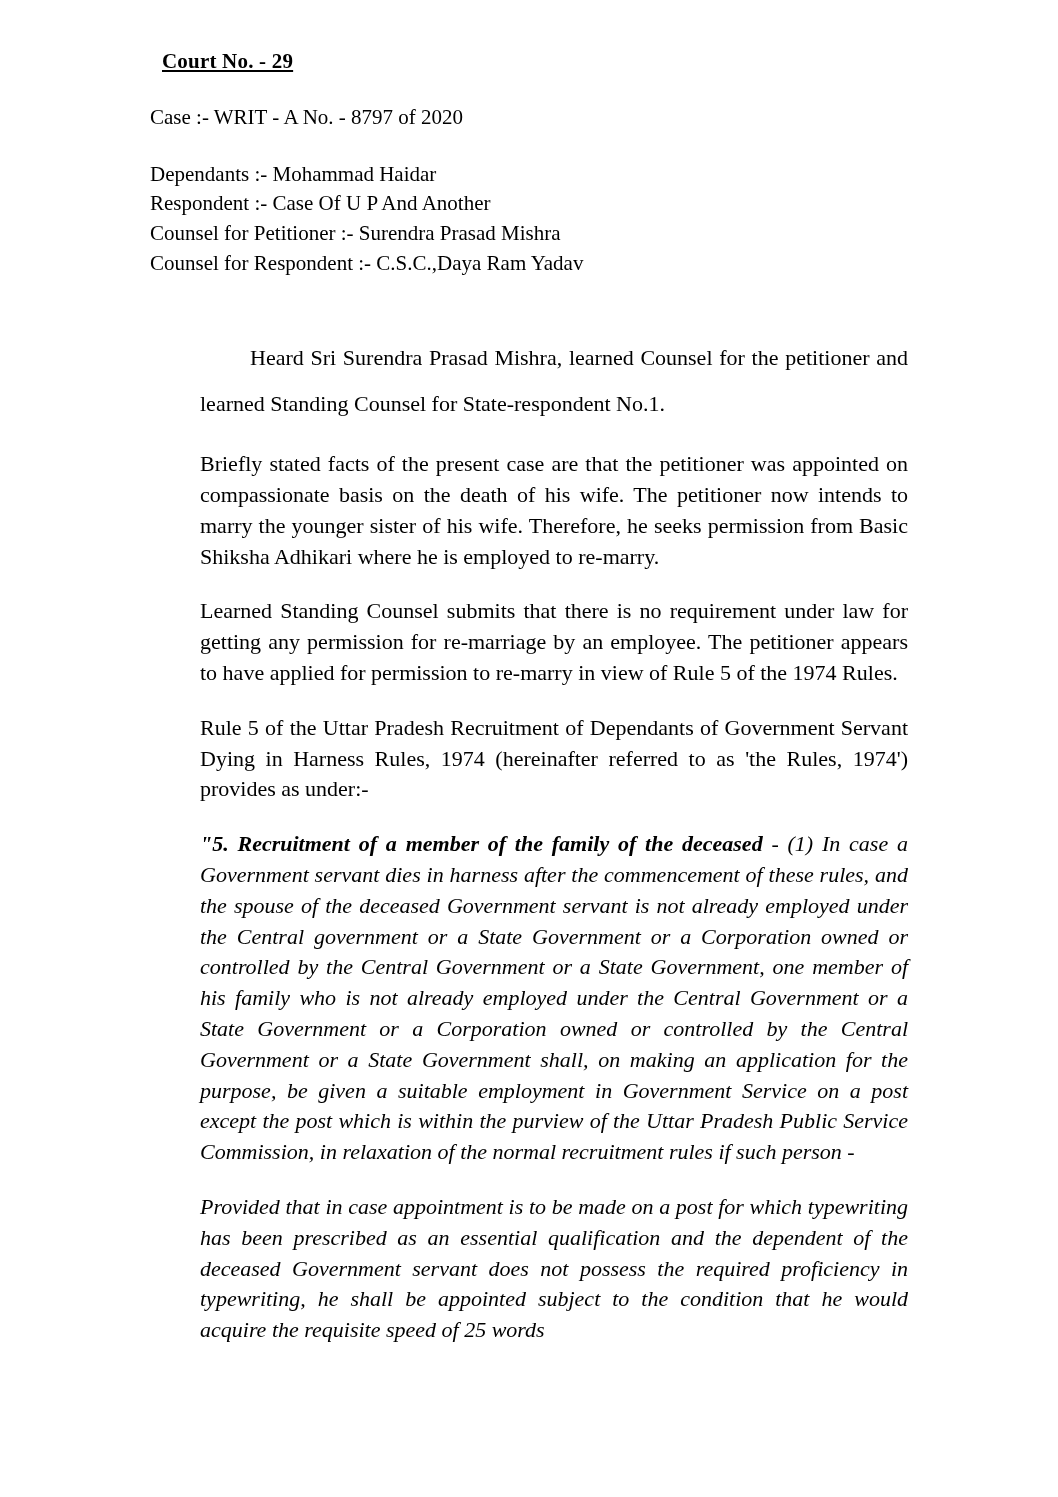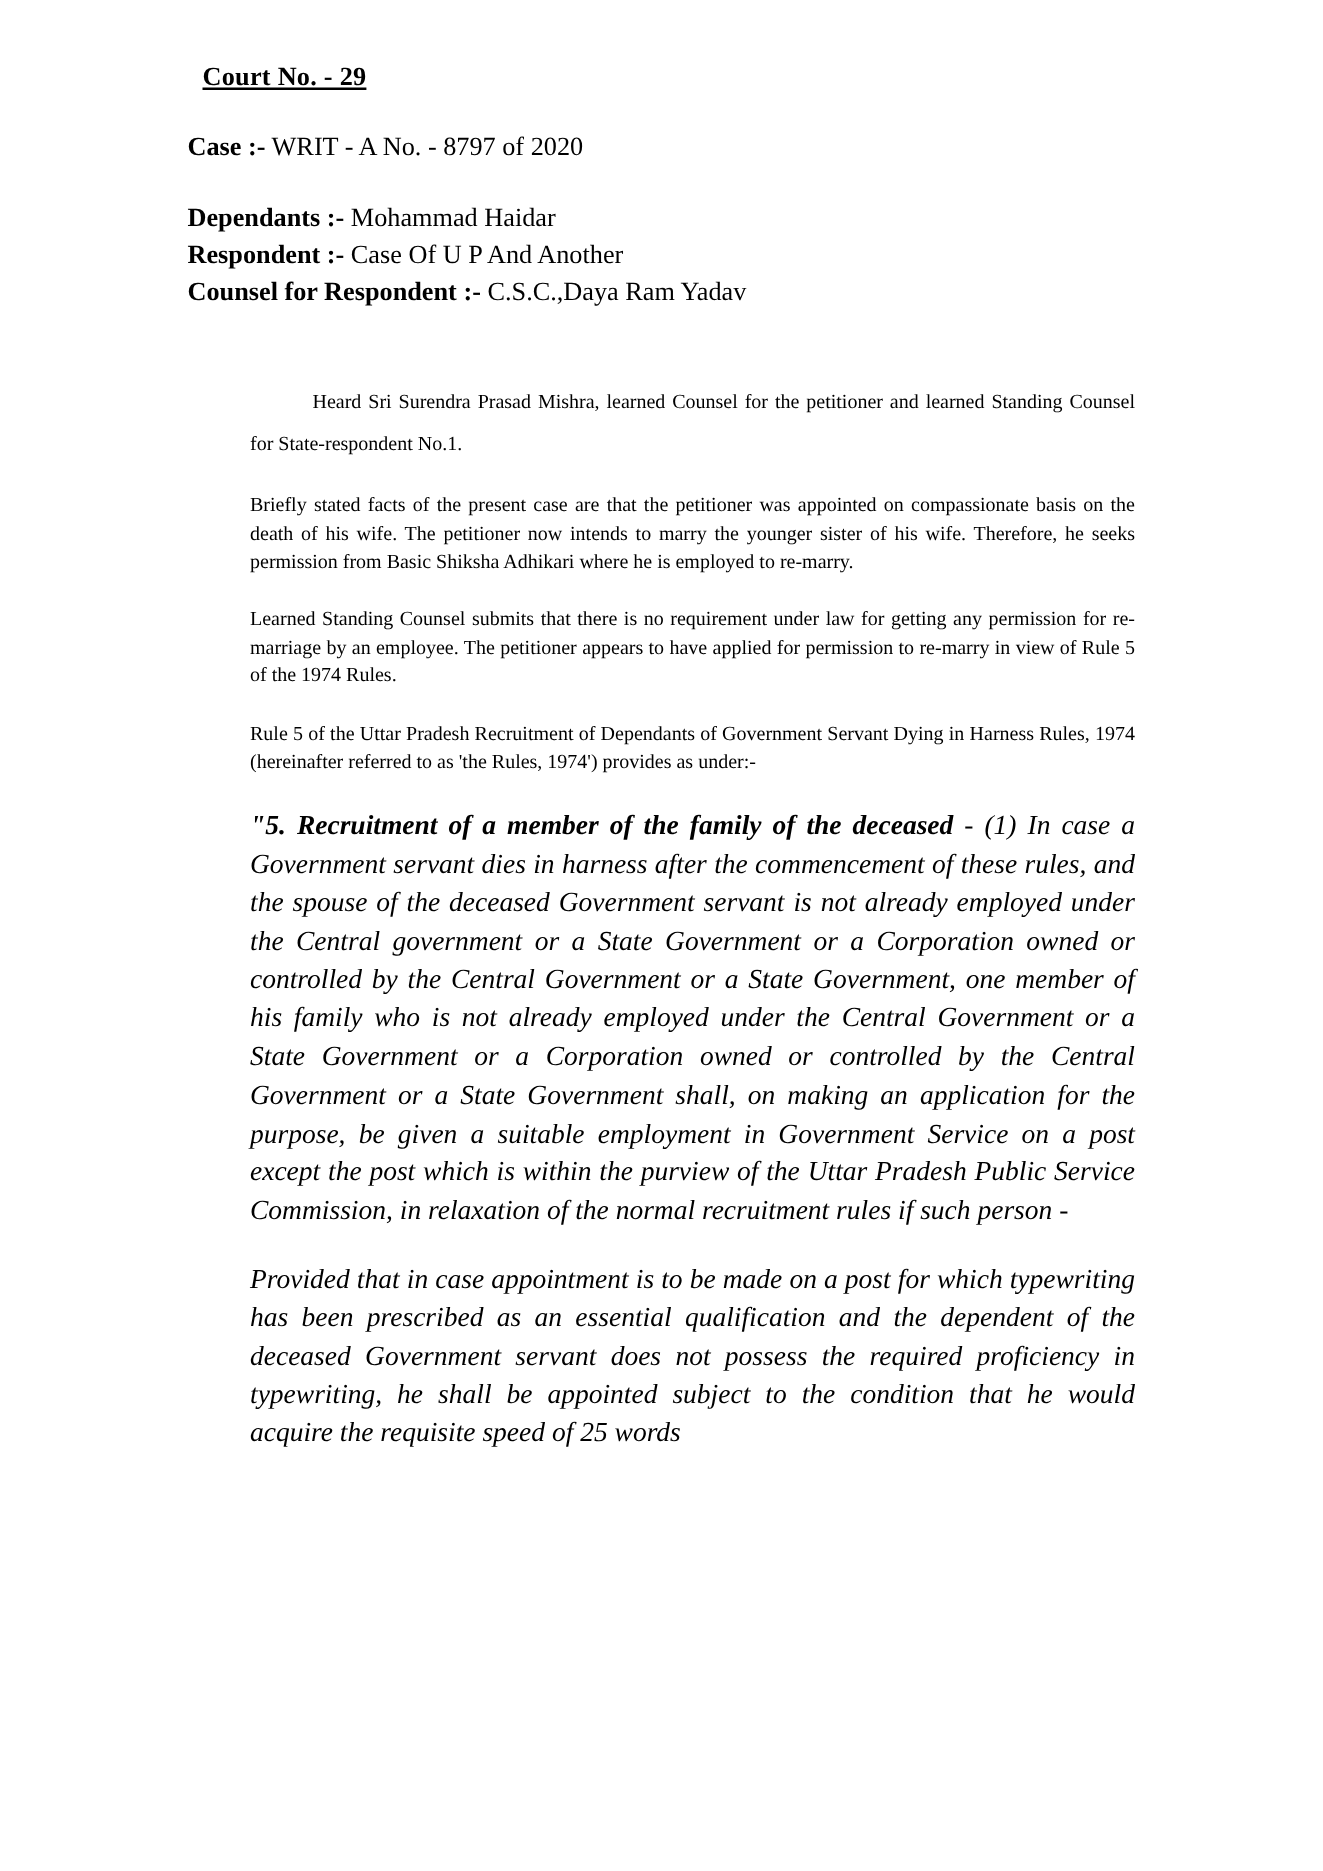--- a/index.html
+++ b/index.html
@@ -35,34 +35,34 @@
   .block-gap-1 { height: 30px; }
   .block-gap-2 { height: 28px; }
   .block-gap-3 { height: 26px; }
   .block-gap-4 { height: 30px; }
 
   .case-line {
     font-size: 21px;
     line-height: 1.3;
   }
   .lbl {
-    font-weight: bold;
+    font-weight: normal;
   }
   .parties p {
     margin: 0;
     font-size: 21px;
     line-height: 1.42;
   }
   .judge {
     font-weight: bold;
     text-decoration: underline;
     font-size: 21px;
   }
   .para {
-    font-size: 16px;
+    font-size: 22px;
     line-height: 1.40;
     text-align: justify;
     margin: 0 0 24px 0;
     text-indent: 0;
   }
   .para.first {
     line-height: 2.1;
     text-indent: 50px;
     margin-bottom: 22px;
   }
@@ -102,20 +102,23 @@
   <div class="block-gap-2"></div>
 
   <div class="parties">
     <p>
       <span class="lbl">Dependants :-</span><span> Mohammad Haidar</span>
     </p>
     <p>
       <span class="lbl">Respondent :-</span><span> Case Of U P And Another</span>
     </p>
     <p>
+      <span class="lbl">Counsel for Petitioner :-</span><span> Surendra Prasad Mishra</span>
+    </p>
+    <p>
       <span class="lbl">Counsel for Respondent :-</span><span> C.S.C.,Daya Ram Yadav</span>
     </p>
   </div>
 
   <div class="block-gap-3"></div>
 
 
   <div class="block-gap-4"></div>
 
   <div class="indent-block">

